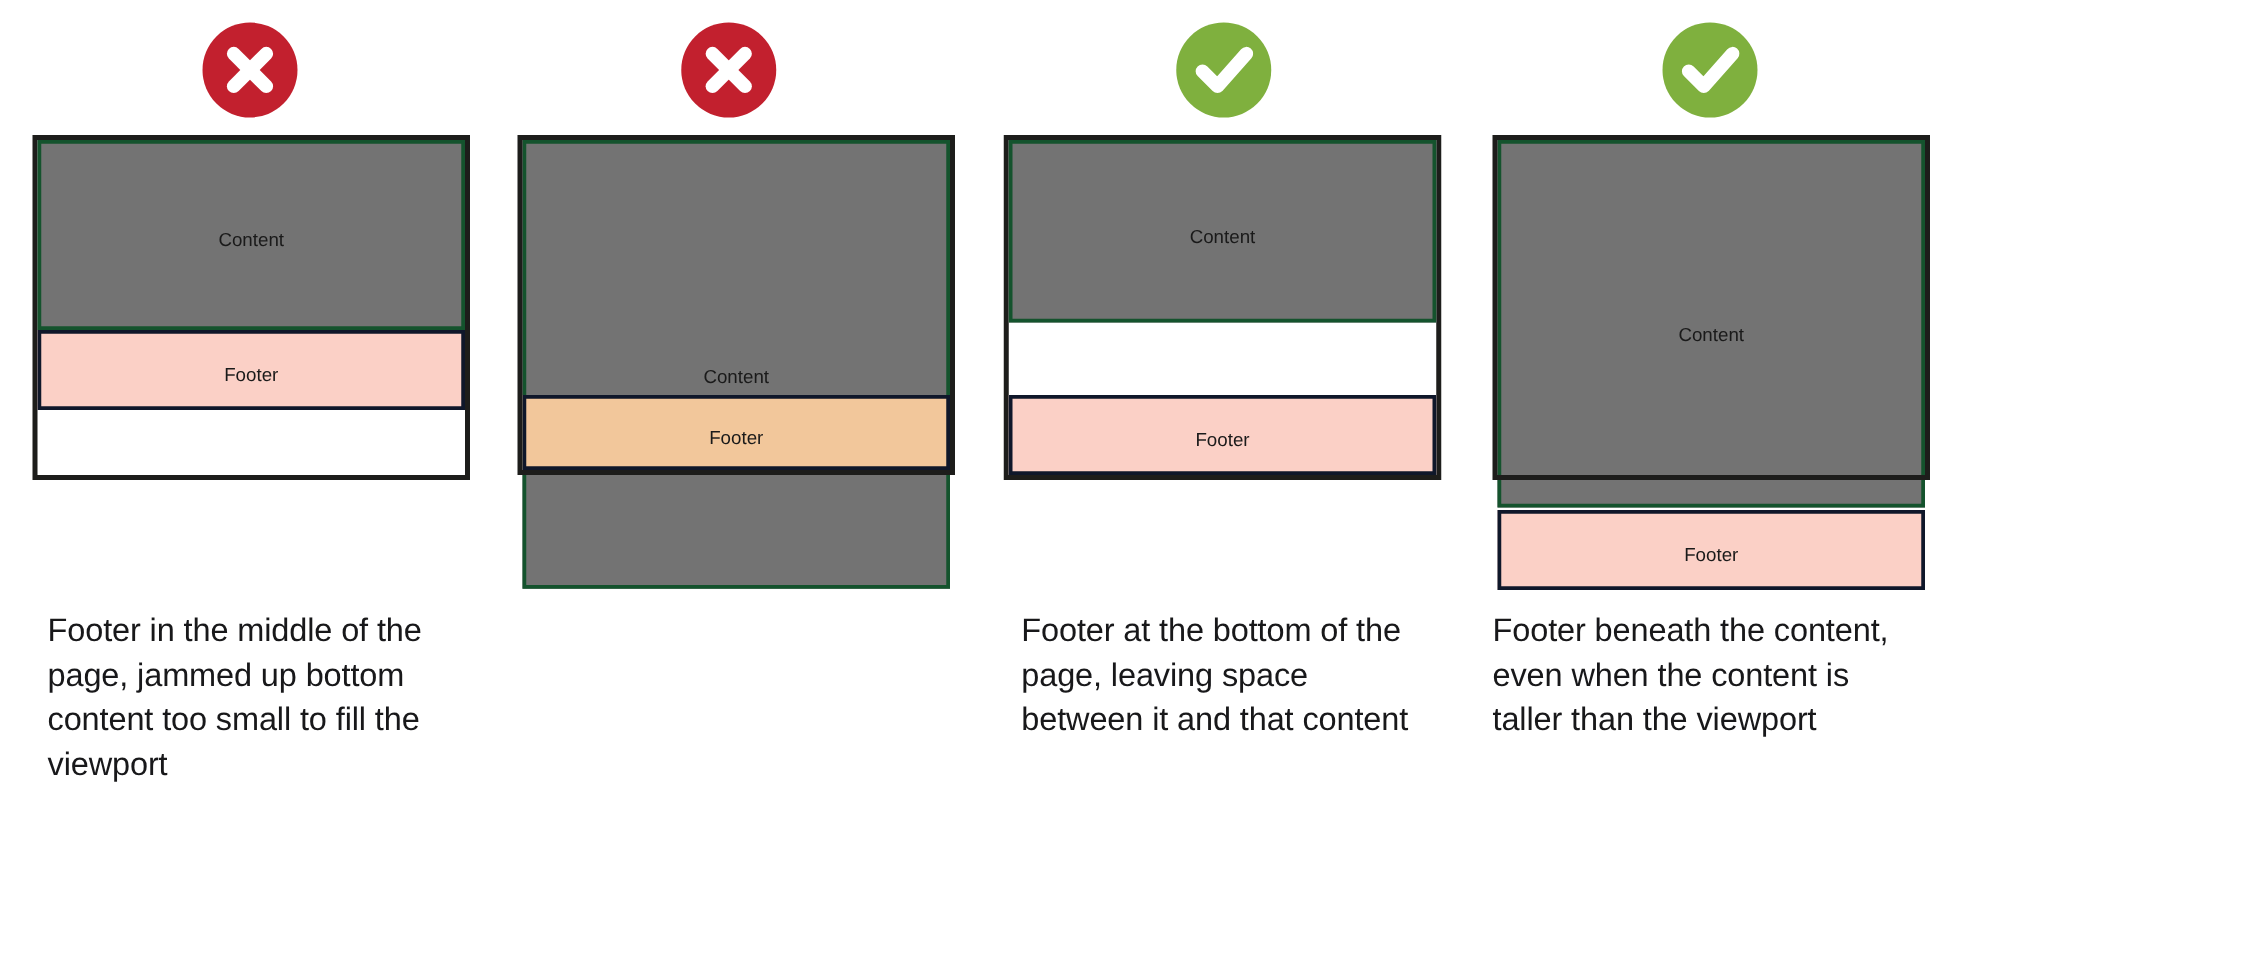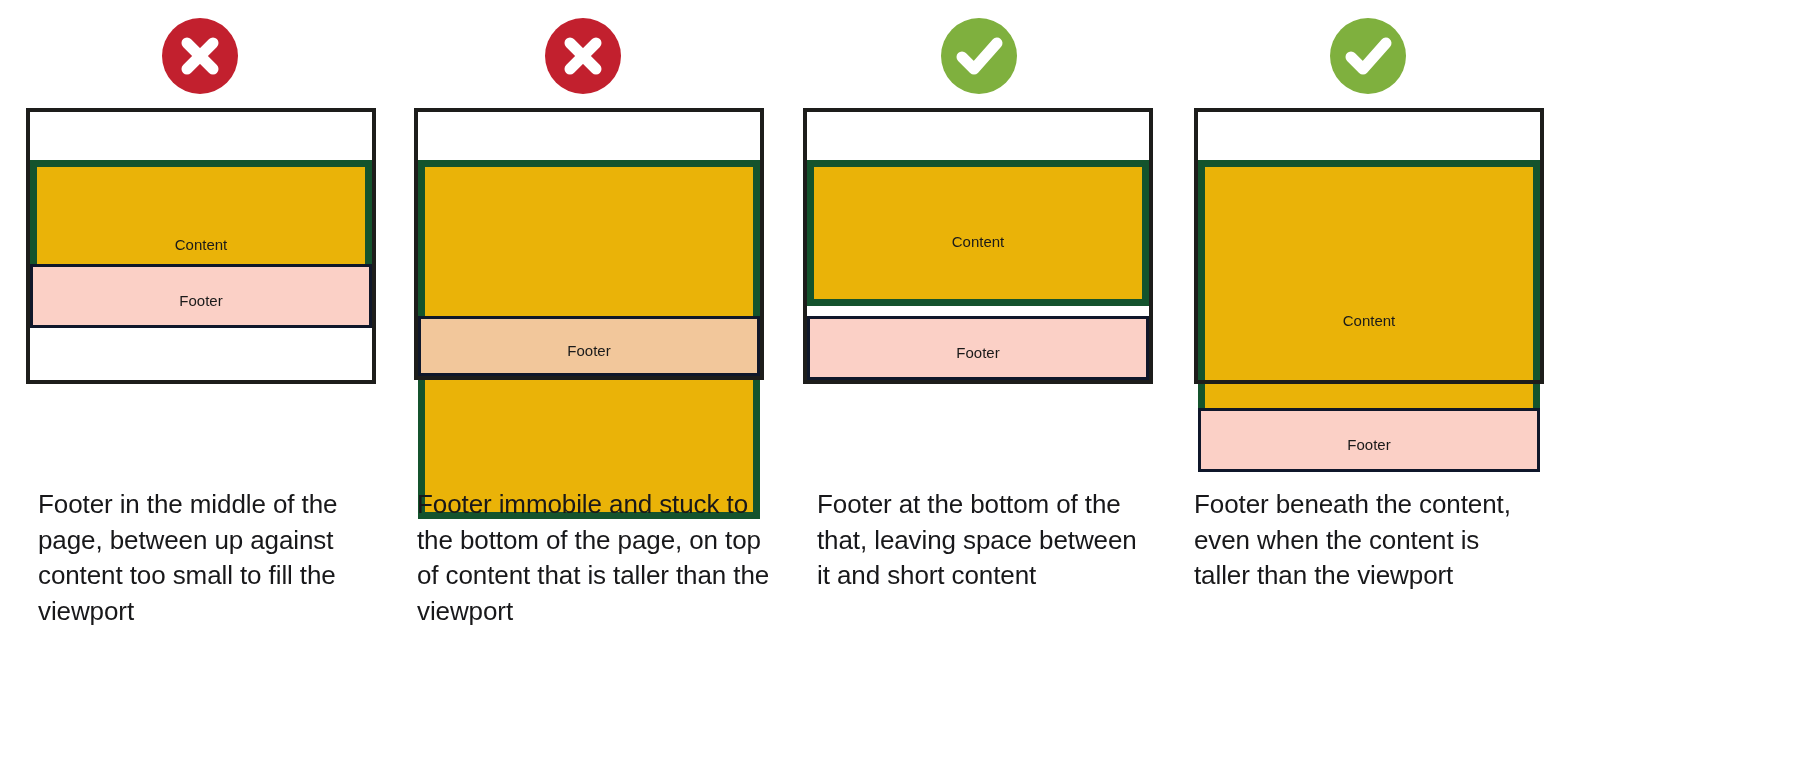--- a/index.html
+++ b/index.html
@@ -57,23 +57,22 @@
   .viewport {
     position: absolute;
     box-sizing: border-box;
     border: 4px solid #1d1d1b;
     background: #ffffff;
   }
 
   .content-box {
     position: absolute;
     box-sizing: border-box;
-    border: 7px solid #14532d;
-    background: #eab308;
-    margin-top: 48px;
+    border: 3px solid #14532d;
+    background: #737373;
   }
 
   .footer-box {
     position: absolute;
     box-sizing: border-box;
     border: 3px solid #0f172a;
     background: #fbd0c6;
   }
   .footer-box.overlap {
     background: #f2c79b;
@@ -128,21 +127,21 @@
 
       <div class="content-box" style="left:4px; top:4px; width:342px; height:152px;">
         <div class="box-label" style="top:70px;">Content</div>
       </div>
 
       <div class="footer-box" style="left:4px; top:156px; width:342px; height:64px;">
         <div class="box-label" style="top:26px;">Footer</div>
       </div>
     </div>
 
-    <div class="caption">Footer in the middle of the page, between up against content too small to fill the viewport</div>
+    <div class="caption">Footer in the middle of the page, jammed up bottom content too small to fill the viewport</div>
   </div>
 
   <div class="panel panel-2">
 
     <div class="status-icon bad" style="left:160px;">
       <svg viewBox="0 0 76 76" aria-hidden="true">
         <g stroke="#ffffff" stroke-width="11" stroke-linecap="round">
           <line x1="25" y1="25" x2="51" y2="51"></line>
           <line x1="51" y1="25" x2="25" y2="51"></line>
         </g>
@@ -155,42 +154,41 @@
         <div class="box-label" style="top:179px;">Content</div>
       </div>
 
       <div class="viewport" style="left:0px; top:0px; width:350px; height:272px; background:transparent;"></div>
 
       <div class="footer-box overlap" style="left:4px; top:208px; width:342px; height:60px;">
         <div class="box-label" style="top:24px;">Footer</div>
       </div>
     </div>
 
-    <div class="caption">Footer immobile and stuck to the bottom of the page, on top of content that is taller than the viewport</div>
   </div>
 
   <div class="panel panel-3">
 
     <div class="status-icon good" style="left:166px;">
       <svg viewBox="0 0 76 76" aria-hidden="true">
         <polyline points="21,39 33,51 56,25" fill="none" stroke="#ffffff" stroke-width="11" stroke-linecap="round" stroke-linejoin="round"></polyline>
       </svg>
     </div>
 
     <div class="stage" style="left:28px;">
       <div class="viewport" style="left:0px; top:0px; width:350px; height:276px;"></div>
       <div class="content-box" style="left:4px; top:4px; width:342px; height:146px;">
         <div class="box-label" style="top:67px;">Content</div>
       </div>
       <div class="footer-box" style="left:4px; top:208px; width:342px; height:64px;">
         <div class="box-label" style="top:26px;">Footer</div>
       </div>
     </div>
 
-    <div class="caption">Footer at the bottom of the that, leaving space between it and short content</div>
+    <div class="caption">Footer at the bottom of the page, leaving space between it and that content</div>
   </div>
 
   <div class="panel panel-4">
 
     <div class="status-icon good" style="left:165px;">
       <svg viewBox="0 0 76 76" aria-hidden="true">
         <polyline points="21,39 33,51 56,25" fill="none" stroke="#ffffff" stroke-width="11" stroke-linecap="round" stroke-linejoin="round"></polyline>
       </svg>
     </div>
 

